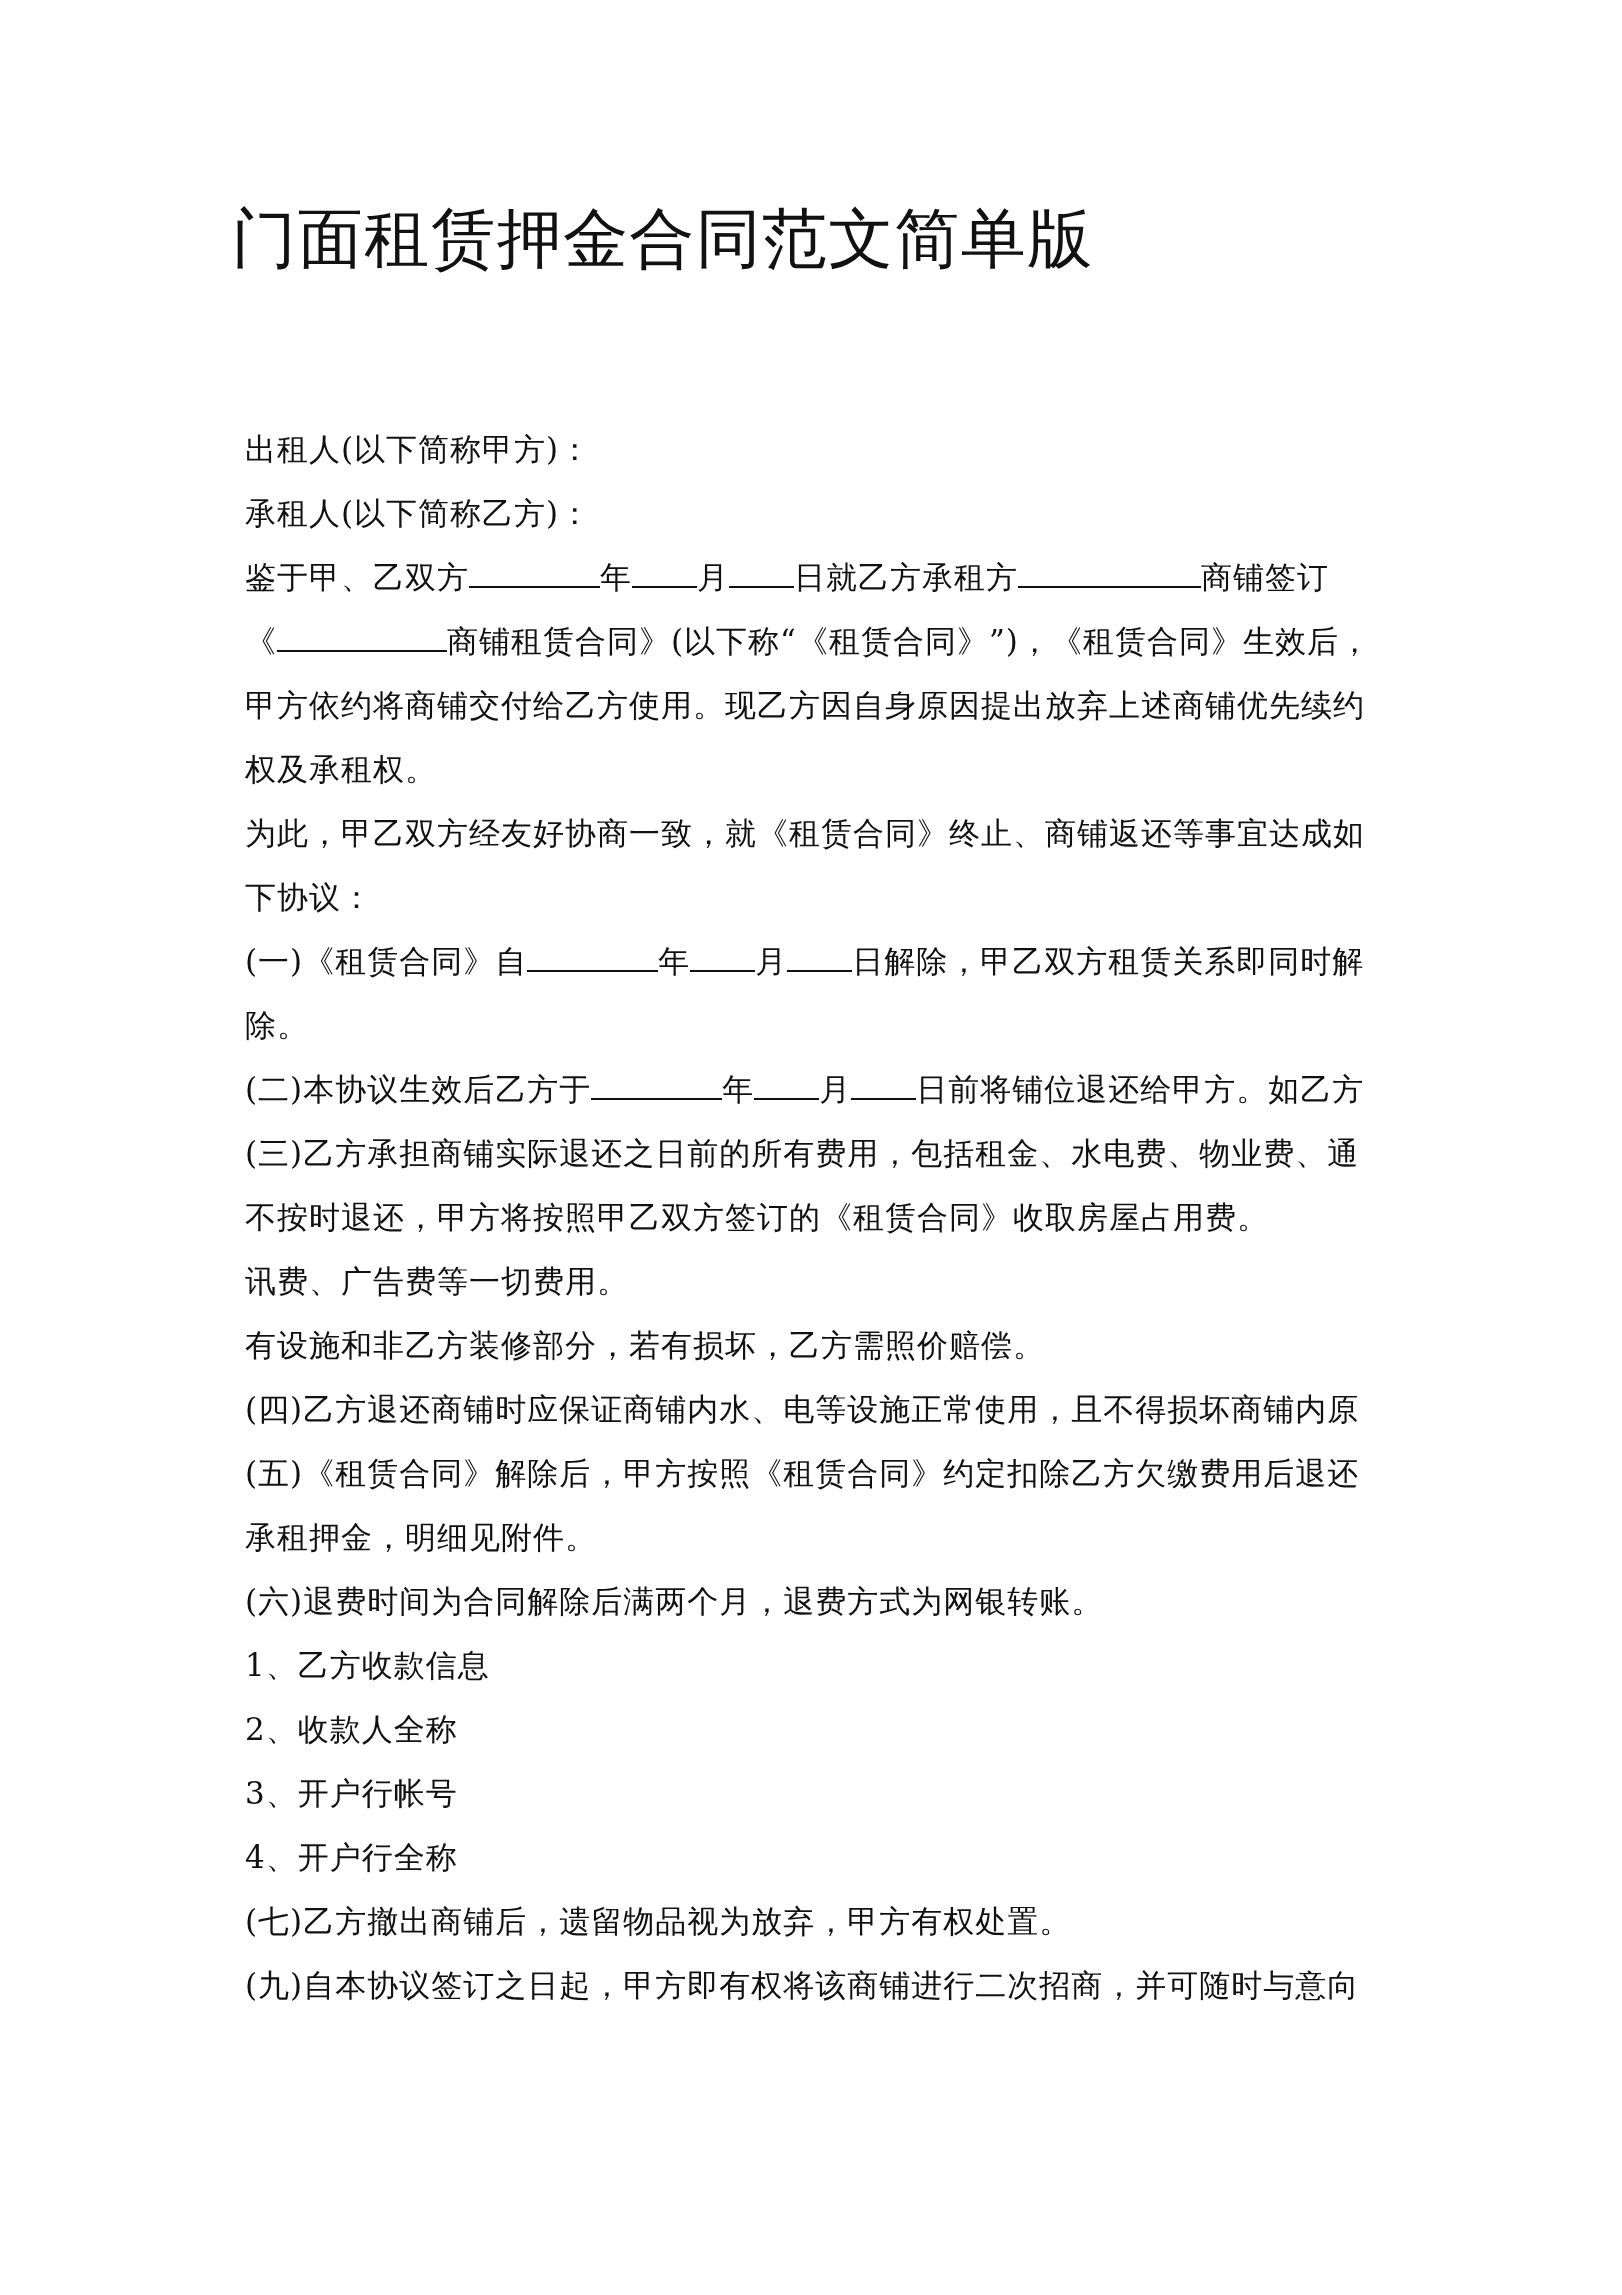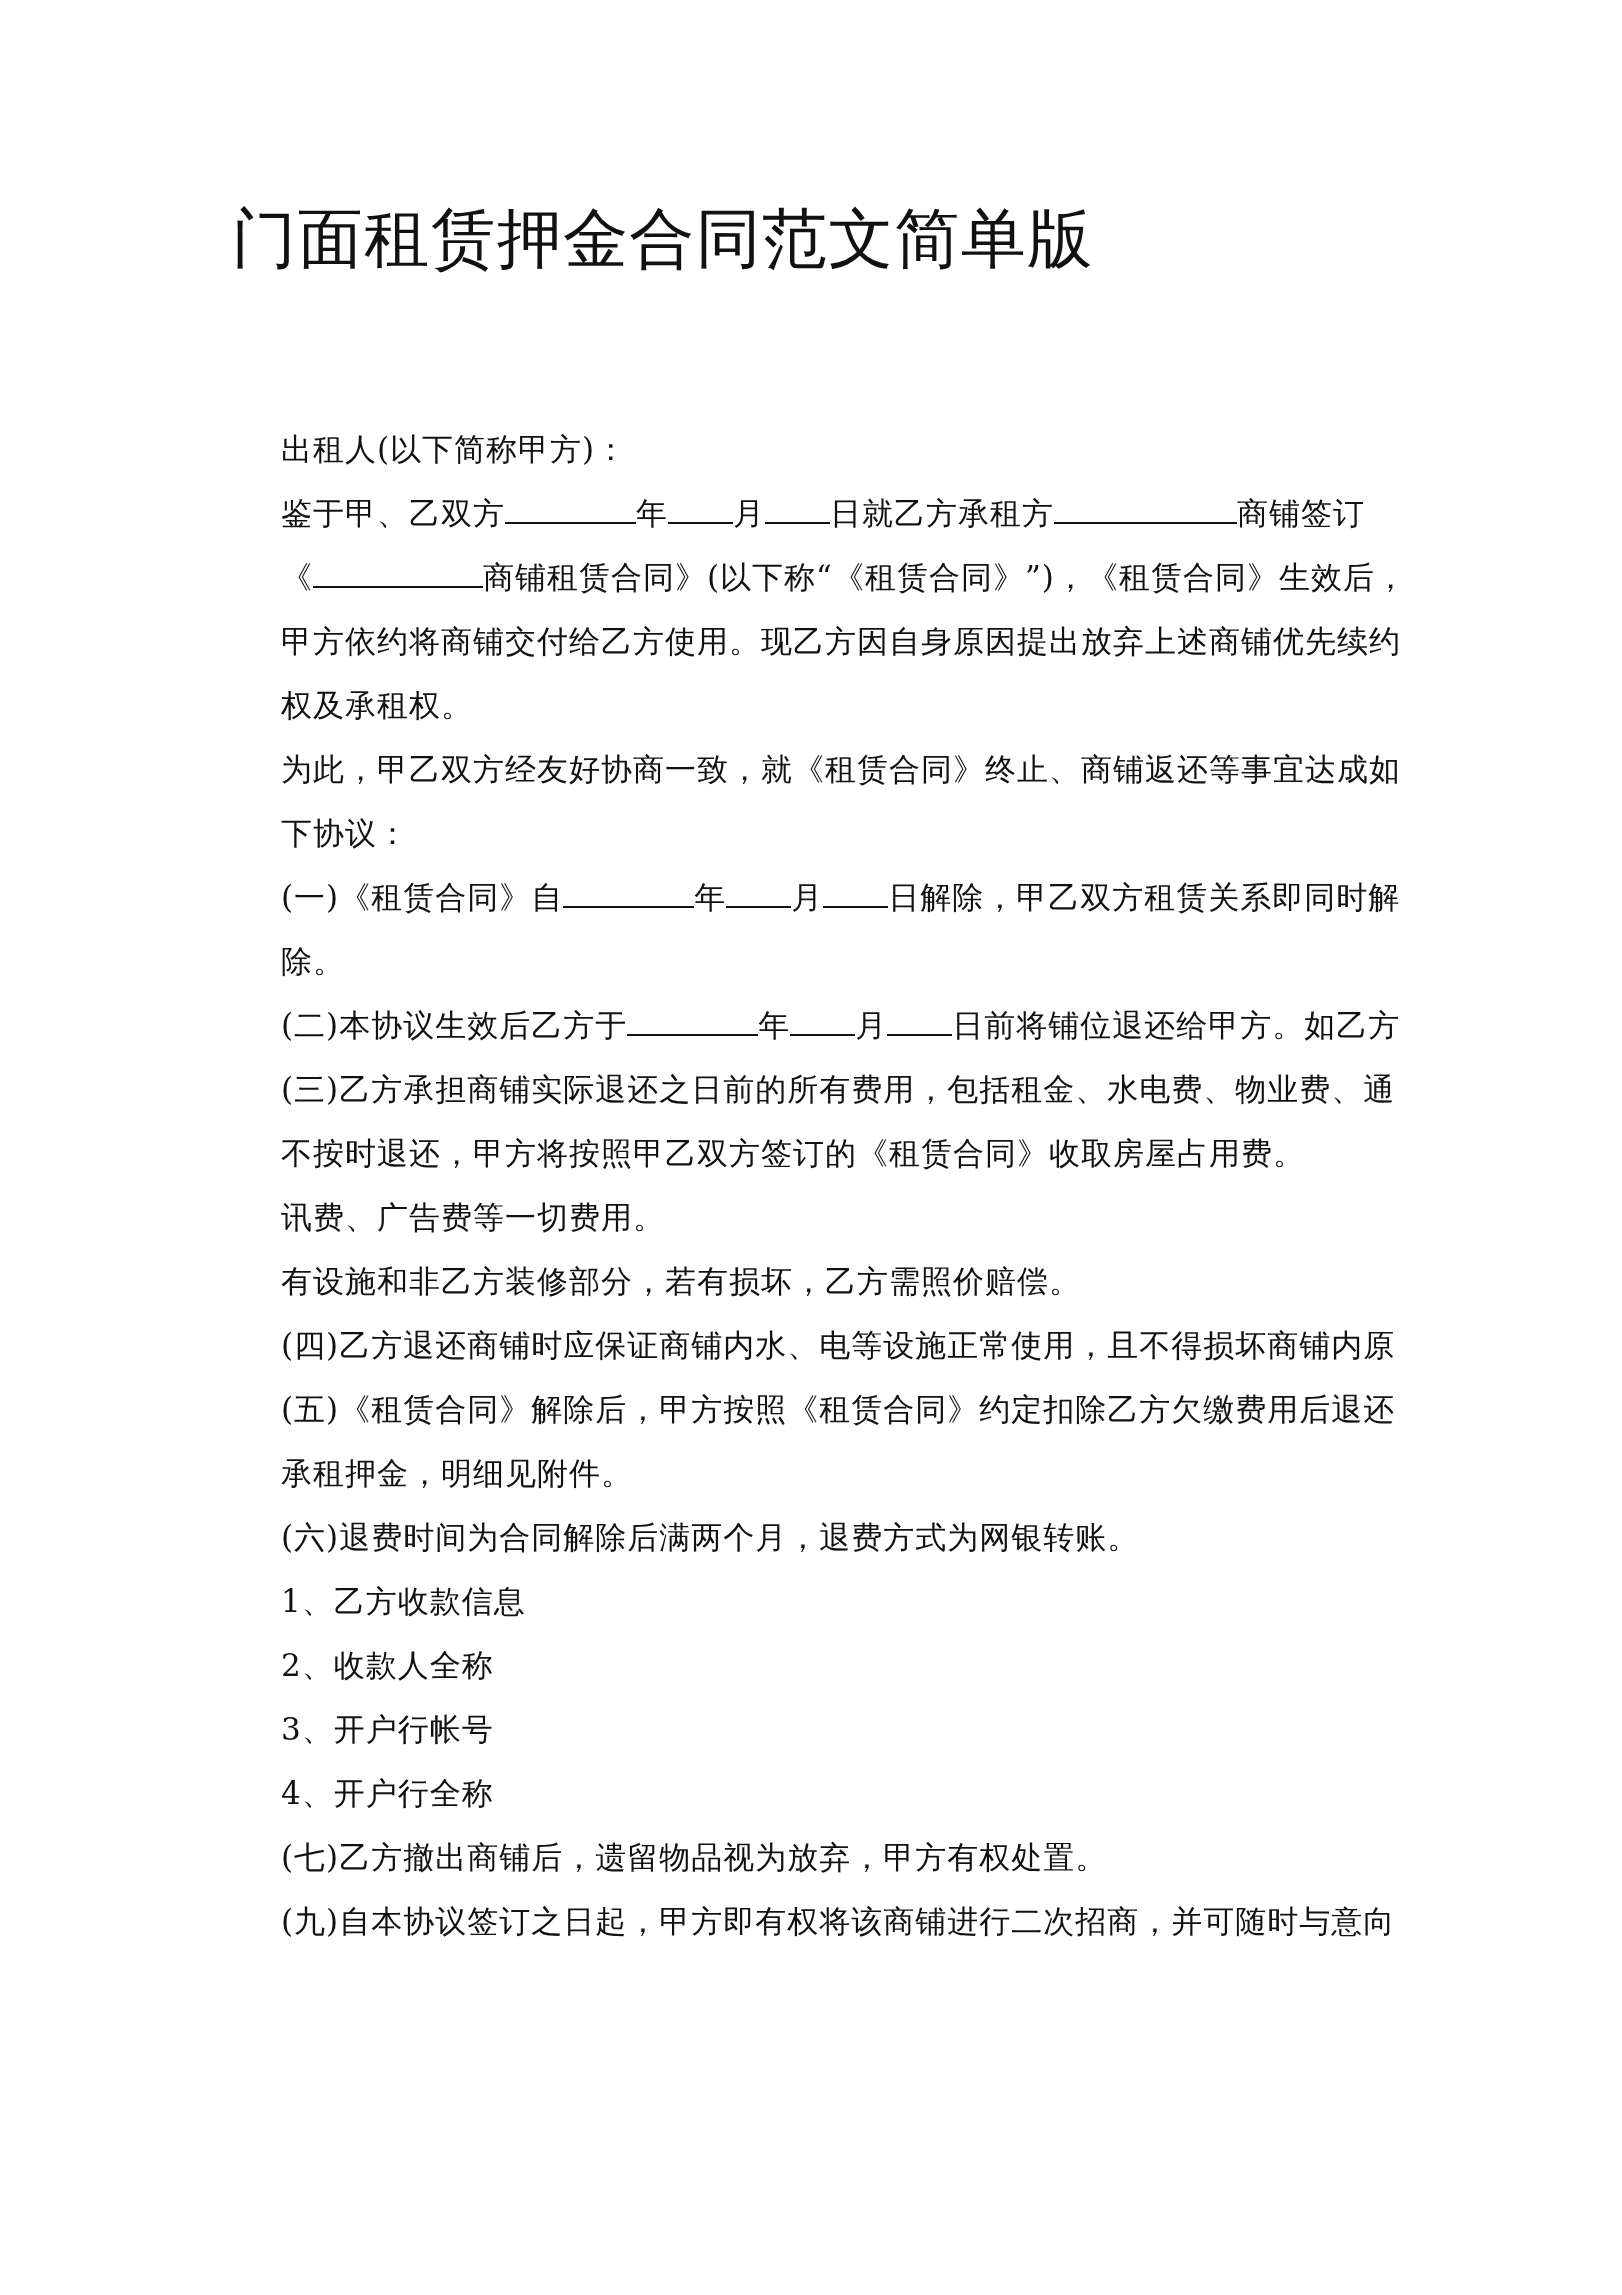--- a/index.html
+++ b/index.html
@@ -34,21 +34,20 @@
     left: 245px;
     top: 417px;
     width: 1135px;
   }
   .line {
     height: 64px;
     line-height: 64px;
     font-size: 31px;
     white-space: nowrap;
     letter-spacing: 1px;
-    margin-left: 36px;
   }
   .blank {
     display: inline-block;
     border-bottom: 2px solid #111;
     height: 0.95em;
     vertical-align: baseline;
   }
   .b-long { width: 131px; }
   .b-med { width: 170px; }
   .b-short { width: 65px; }
@@ -57,20 +56,21 @@
 </head>
 <body>
 
 <div class="page">
 
   <h1 class="title">门面租赁押金合同范文简单版</h1>
 
   <div class="body">
 
     <div class="line">出租人(以下简称甲方)：</div>
+    <div class="line">承租人(以下简称乙方)：</div>
 
     <div class="line">
       <span>鉴于甲、乙双方</span><span class="blank b-long"></span><span>年</span><span class="blank b-short"></span><span>月</span><span class="blank b-short"></span><span>日就乙方承租方</span><span class="blank b-shop"></span><span>商铺签订</span>
     </div>
 
     <div class="line">
       <span>《</span><span class="blank b-med"></span><span>商铺租赁合同》(以下称“《租赁合同》”)，《租赁合同》生效后，</span>
     </div>
 
     <div class="line">甲方依约将商铺交付给乙方使用。现乙方因自身原因提出放弃上述商铺优先续约</div>

